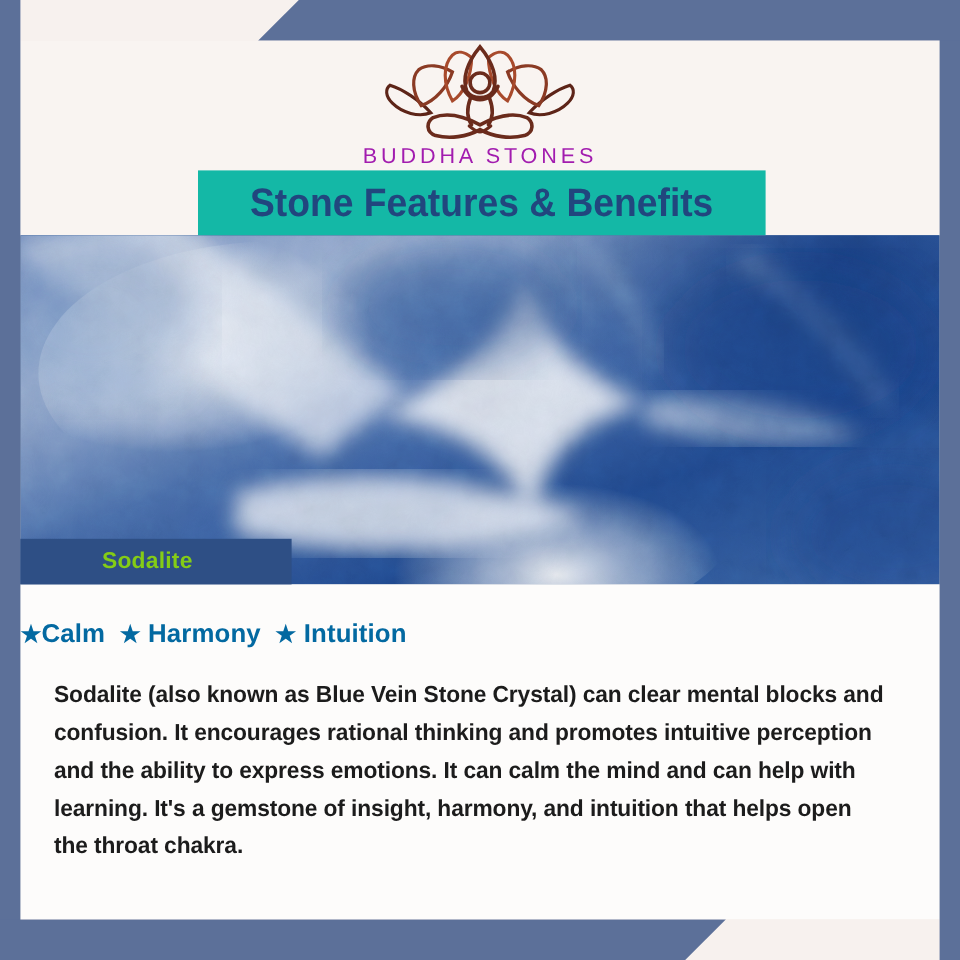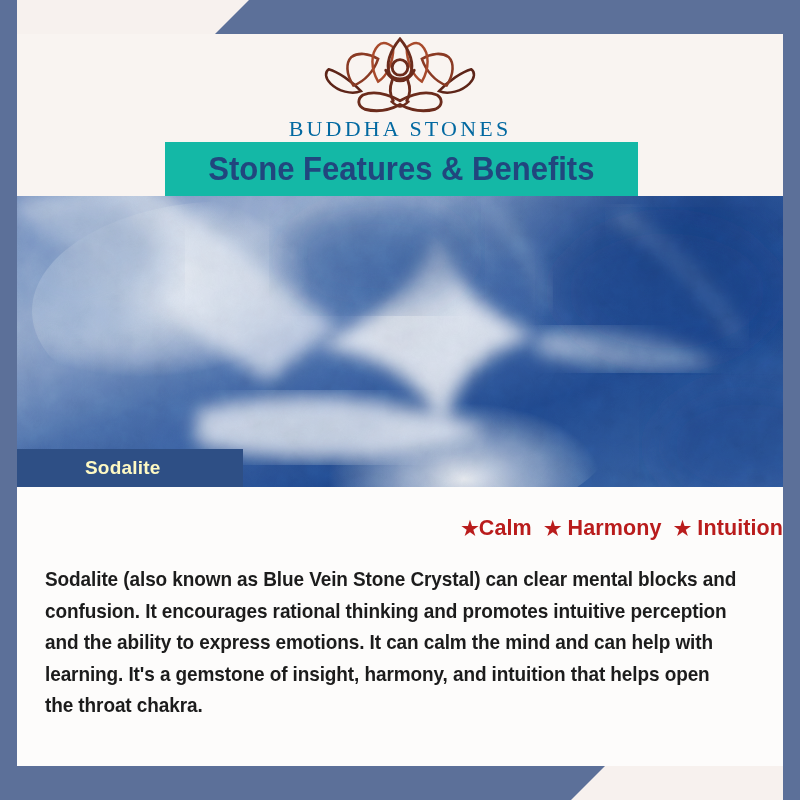--- a/index.html
+++ b/index.html
@@ -47,24 +47,24 @@
   }
   .logo-wrap{
     position:absolute;left:0;top:0;width:766px;height:108px;
     display:flex;flex-direction:column;align-items:center;justify-content:flex-start;
   }
   .logo-mark{
     margin-top:2px;
     width:170px;height:82px;
   }
   .logo-text{
-    font-family:Liberation Serif, serif;
-    font-size:22px;
+    font-family:Liberation Sans, sans-serif;
+    font-size:18px;
     letter-spacing:3.2px;
-    color:#0369a1;
+    color:#a21caf;
     margin-top:2px;
     white-space:nowrap;
   }
 
   
   .title-banner{
     position:absolute;left:165px;top:142px;width:473px;height:54px;
     background:#14b8a6;
     display:flex;align-items:center;justify-content:center;
     z-index:4;
@@ -87,33 +87,33 @@
   }
   .photo svg{display:block;width:100%;height:100%;}
 
   .stone-label{
     position:absolute;left:17px;top:449px;width:226px;height:38px;
     background:#2e4f85;
     display:flex;align-items:center;
     z-index:5;
   }
   .stone-label-text{
-    color:#fef9c3;font-weight:bold;font-size:19px;
+    color:#84cc16;font-weight:bold;font-size:19px;
     margin-left:68px;letter-spacing:0.2px;
   }
 
   
   .body-area{
     position:absolute;left:17px;top:487px;width:766px;height:279px;
     background:#fdfcfb;
   }
   .keywords{
     margin-top:29px;
-    text-align:right;
-    color:#b91c1c;
+    text-align:left;
+    color:#0369a1;
     font-weight:bold;
     font-size:21.5px;
     letter-spacing:0.1px;
   }
   .keywords .star{font-size:19.5px;}
   .paragraph{
     margin:23px 30px 0 28px;
     color:#1c1c1c;
     font-size:19.3px;
     font-weight:bold;

